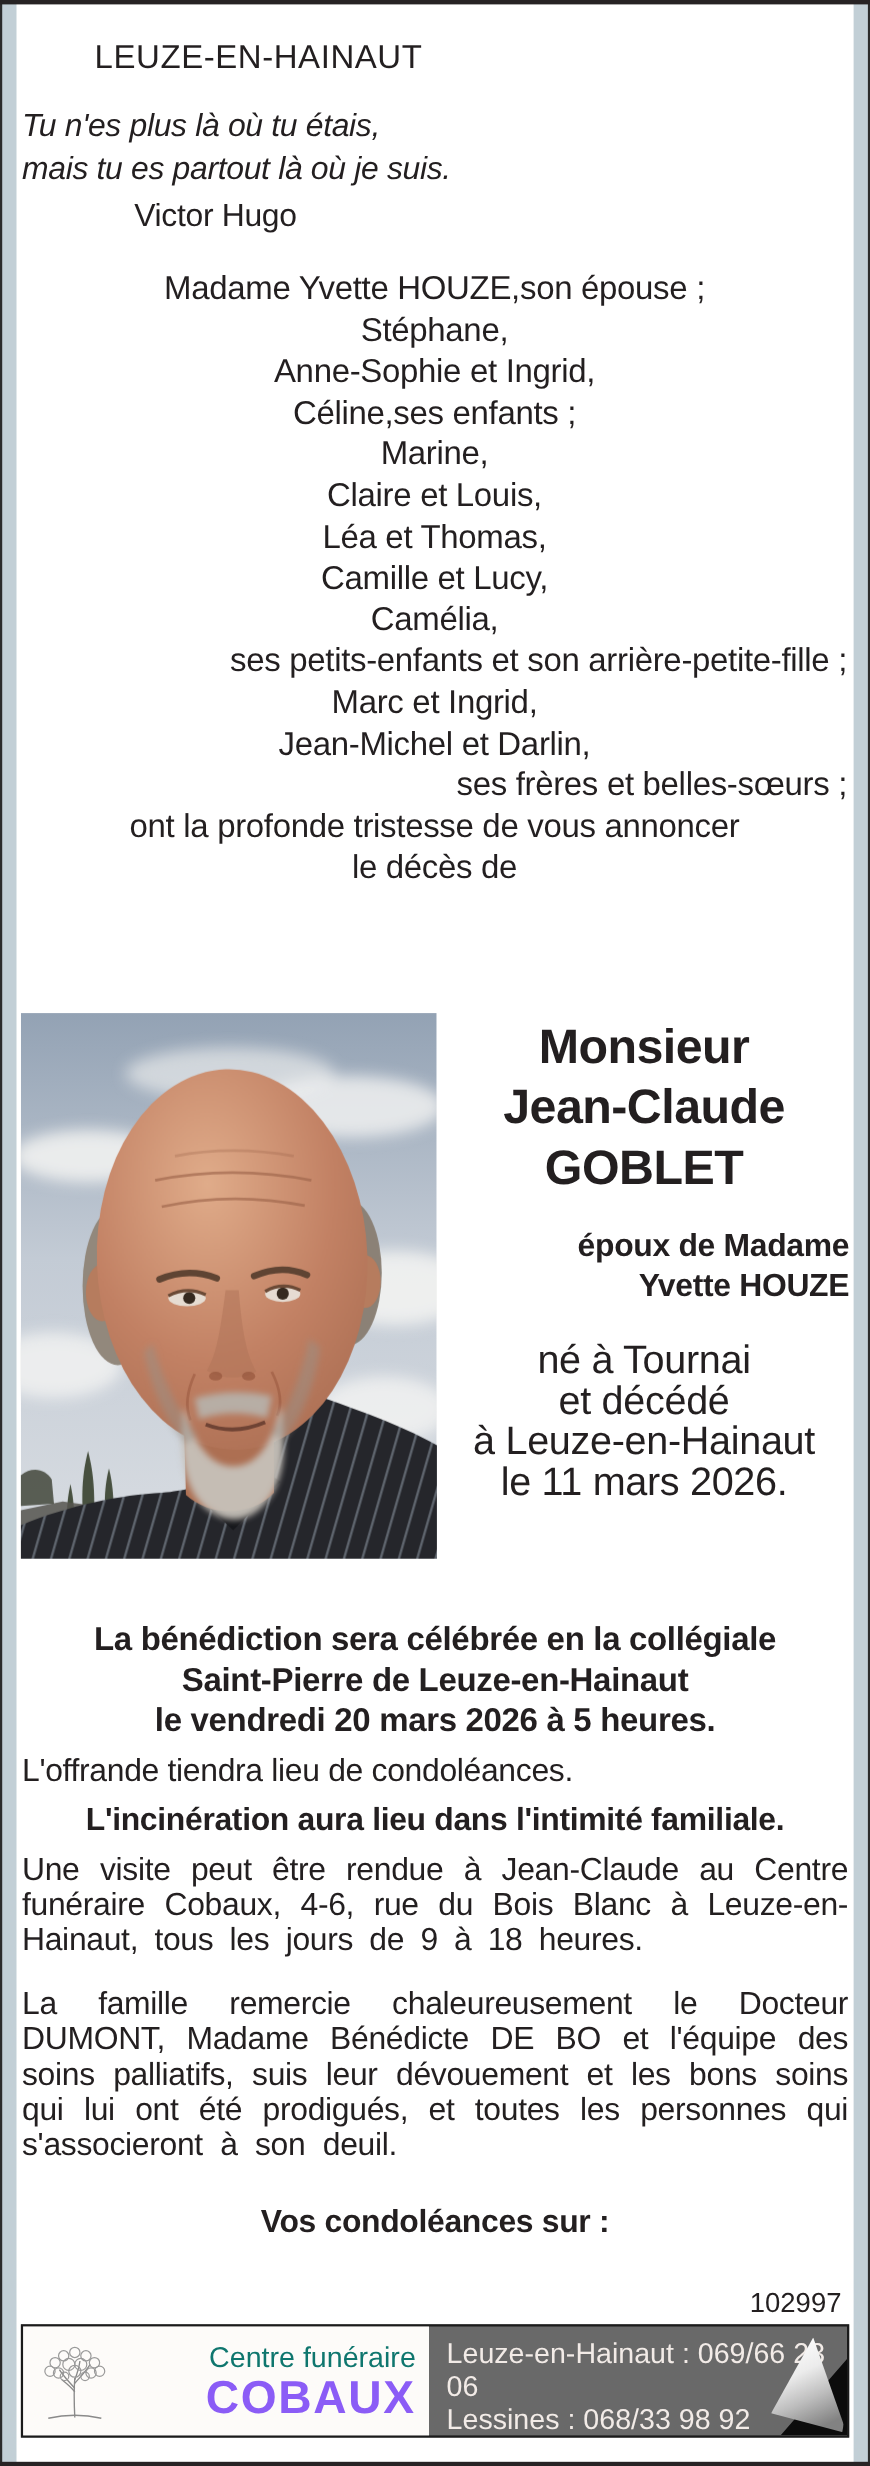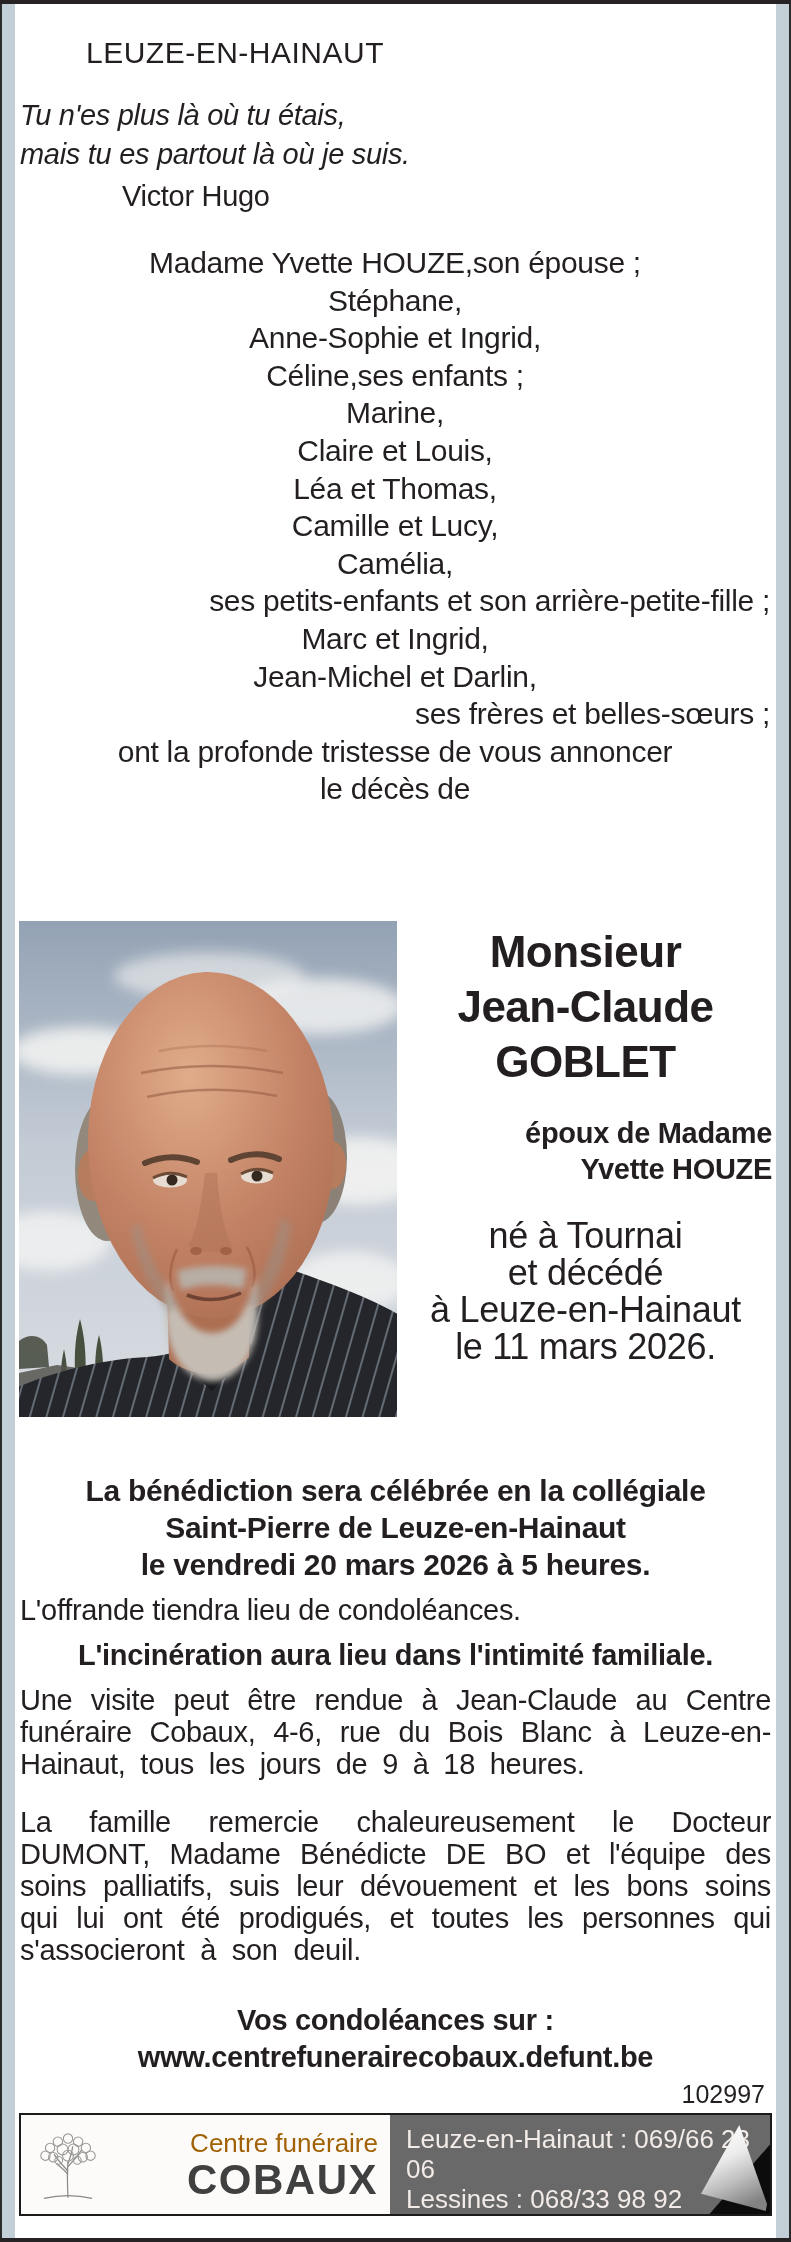--- a/index.html
+++ b/index.html
@@ -48,22 +48,22 @@
   .condolences { position:absolute; top:2002px; left:20px; width:751px; text-align:center;
                  font-weight:bold; font-size:29px; line-height:37px; }
   .reference { position:absolute; top:2080px; right:26px; font-size:25px; }
 
   
   .footer { position:absolute; top:2113px; left:19px; width:753px; height:103px;
             display:flex; border:2px solid #1b1b1b; background:#696969; }
   .brand { width:369px; background:#fdfbf9; display:flex; align-items:center; }
   .tree { width:70px; height:92px; margin-left:12px; flex:0 0 auto; }
   .brand-text { flex:1; text-align:right; padding-right:12px; }
-  .brand-top  { font-size:26px; line-height:30px; color:#a16207; }
-  .brand-name { font-size:42px; line-height:44px; font-weight:bold; letter-spacing:1.5px; color:#404040; }
+  .brand-top  { font-size:26px; line-height:30px; color:#0f766e; }
+  .brand-name { font-size:42px; line-height:44px; font-weight:bold; letter-spacing:1.5px; color:#8b5cf6; }
   .contact { position:relative; flex:1; color:#f2ebe7; padding:9px 0 0 16px;
              font-size:26px; line-height:30px; overflow:hidden; }
   .curl-black { position:absolute; right:0; bottom:0; width:84px; height:94px; background:#0c0c0c;
                 clip-path:polygon(28% 100%, 100% 26%, 100% 100%, 0 100%); }
   .curl-page  { position:absolute; right:3px; bottom:3px; width:66px; height:86px;
                 background:linear-gradient(155deg,#ffffff 8%,#ececec 38%,#bdbdbd 62%,#828282 88%);
                 clip-path:polygon(58% 0%, 100% 92%, 98% 100%, 0% 80%); }
 </style>
 </head>
 <body>
@@ -251,21 +251,20 @@
     <div>le vendredi 20 mars 2026 à 5 heures.</div>
   </div>
 
   <div class="offering txt">L'offrande tiendra lieu de condoléances.</div>
   <div class="cremation txt">L'incinération aura lieu dans l'intimité familiale.</div>
   <div class="para visit txt">Une visite peut être rendue à Jean-Claude au Centre funéraire Cobaux, 4-6, rue du Bois Blanc à Leuze-en-Hainaut, tous les jours de 9 à 18 heures.</div>
   <div class="para thanks txt">La famille remercie chaleureusement le Docteur DUMONT, Madame Bénédicte DE BO et l'équipe des soins palliatifs, suis leur dévouement et les bons soins qui lui ont été prodigués, et toutes les personnes qui s'associeront à son deuil.</div>
 
   <div class="condolences txt">
     <div>Vos condoléances sur :</div>
-    <div>www.centrefunerairecobaux.defunt.be</div>
   </div>
 
   <div class="reference">102997</div>
 
   <div class="footer">
     <div class="brand">
       <svg class="tree" viewBox="0 0 90 100">
         <g stroke="#8a8a8a" fill="none" stroke-width="1.6">
           <path d="M45,92 C44,72 44,58 45,46"></path>
           <path d="M45,58 C38,50 32,44 27,36"></path>

